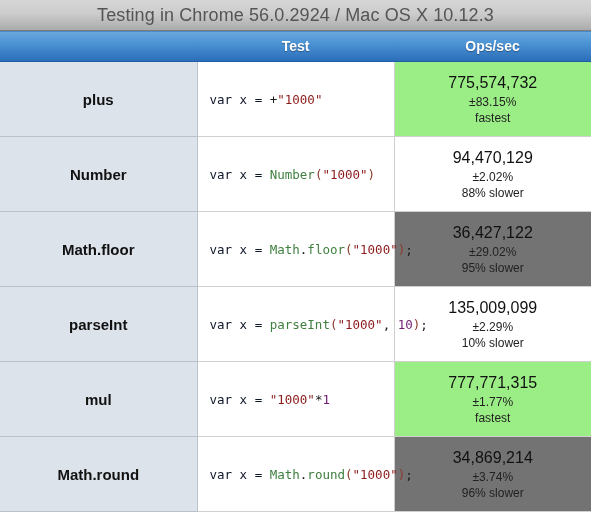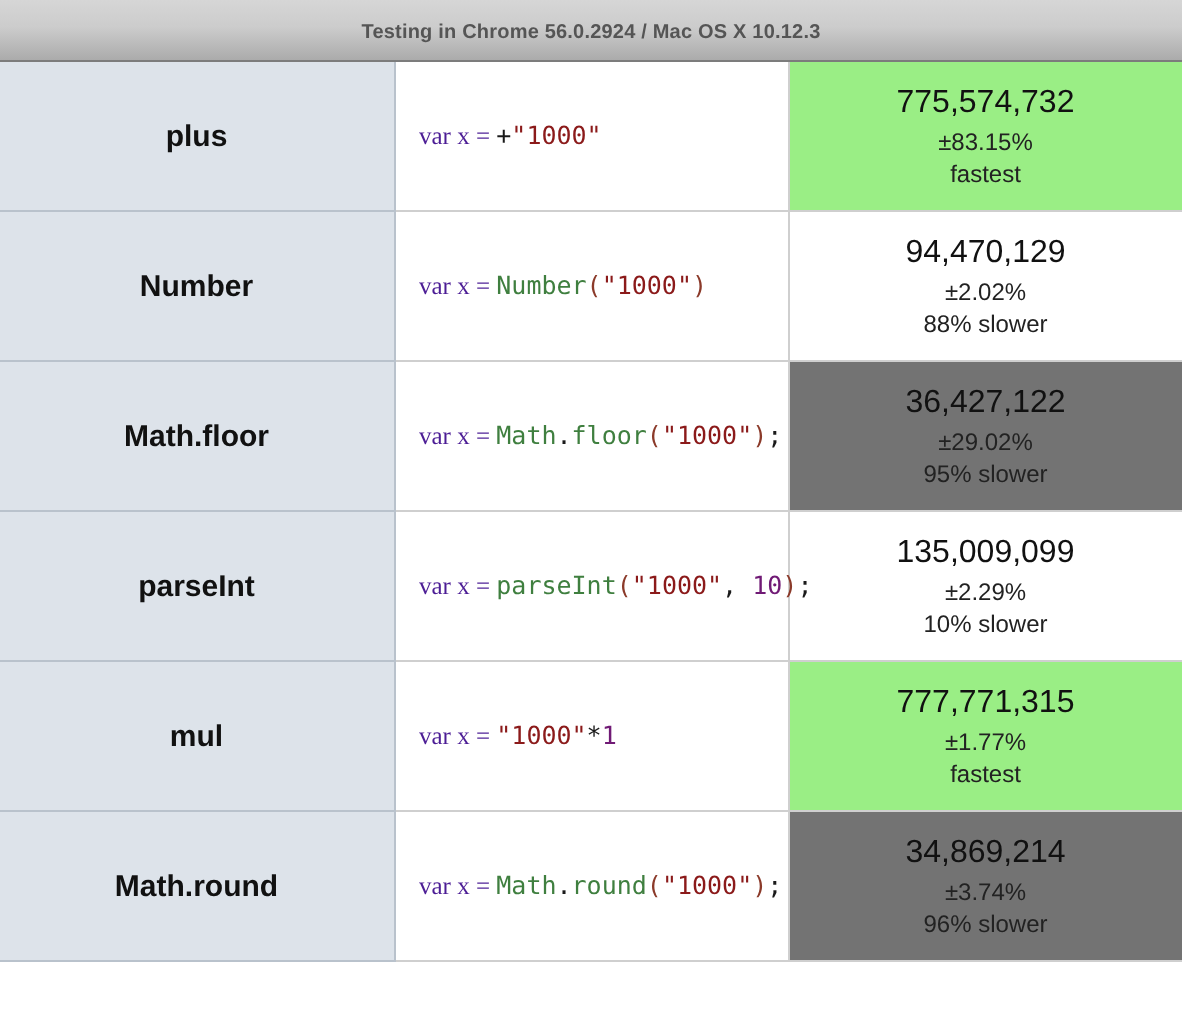--- a/index.html
+++ b/index.html
@@ -24,22 +24,22 @@
   
   .title-bar td {
     height: 30px;
     padding: 0;
     text-align: center;
     vertical-align: middle;
     background: linear-gradient(to bottom, #d6d6d6 0%, #cccccc 45%, #ababab 100%);
     border-bottom: 1px solid #7c7c7c;
   }
   .title-text {
-    font-size: 10px;
-    font-weight: bold;
+    font-size: 18px;
+    font-weight: normal;
     color: #555555;
     letter-spacing: 0.1px;
     text-align: center;
   }
 
   
   .col-head th {
     height: 30px;
     padding: 0;
     vertical-align: middle;
@@ -77,21 +77,21 @@
     vertical-align: middle;
     padding: 0 0 0 12px;
   }
 
   .code {
     font-family: "DejaVu Sans Mono", "Liberation Mono", monospace;
     font-size: 12.5px;
     color: #1a1a1a;
     white-space: pre;
   }
-  .code .kw   { color: #4c1d95; font-family: Liberation Serif, serif; }
+  .code .kw   { color: #0f172a; }
   .code .fn   { color: #3f7f3f; }
   .code .str  { color: #8b1a1a; }
   .code .num  { color: #701a75; }
   .code .punc { color: #8b3a2a; }
   .code .op   { color: #1a1a1a; }
 
   td.cell-ops {
     width: 105px;
     vertical-align: middle;
     text-align: center;
@@ -122,20 +122,25 @@
 </style>
 </head>
 <body>
 
 <table class="results-table">
   <thead>
     <tr class="title-bar">
       <td colspan="3">
         <span class="title-text">Testing in Chrome 56.0.2924 / Mac OS X 10.12.3</span>
       </td>
+    </tr>
+    <tr class="col-head">
+      <th class="h-name"></th>
+      <th class="h-test">Test</th>
+      <th class="h-ops">Ops/sec</th>
     </tr>
   </thead>
   <tbody id="rows-body">
       <tr>
         <td class="cell-name">plus</td>
         <td class="cell-test"><span class="code"><span class="kw">var x = </span><span class="op">+</span><span class="str">"1000"</span></span></td>
         <td class="cell-ops fastest">
           <span class="ops-count">775,574,732</span>
           <span class="ops-margin">±83.15%</span>
           <span class="ops-rank">fastest</span>

